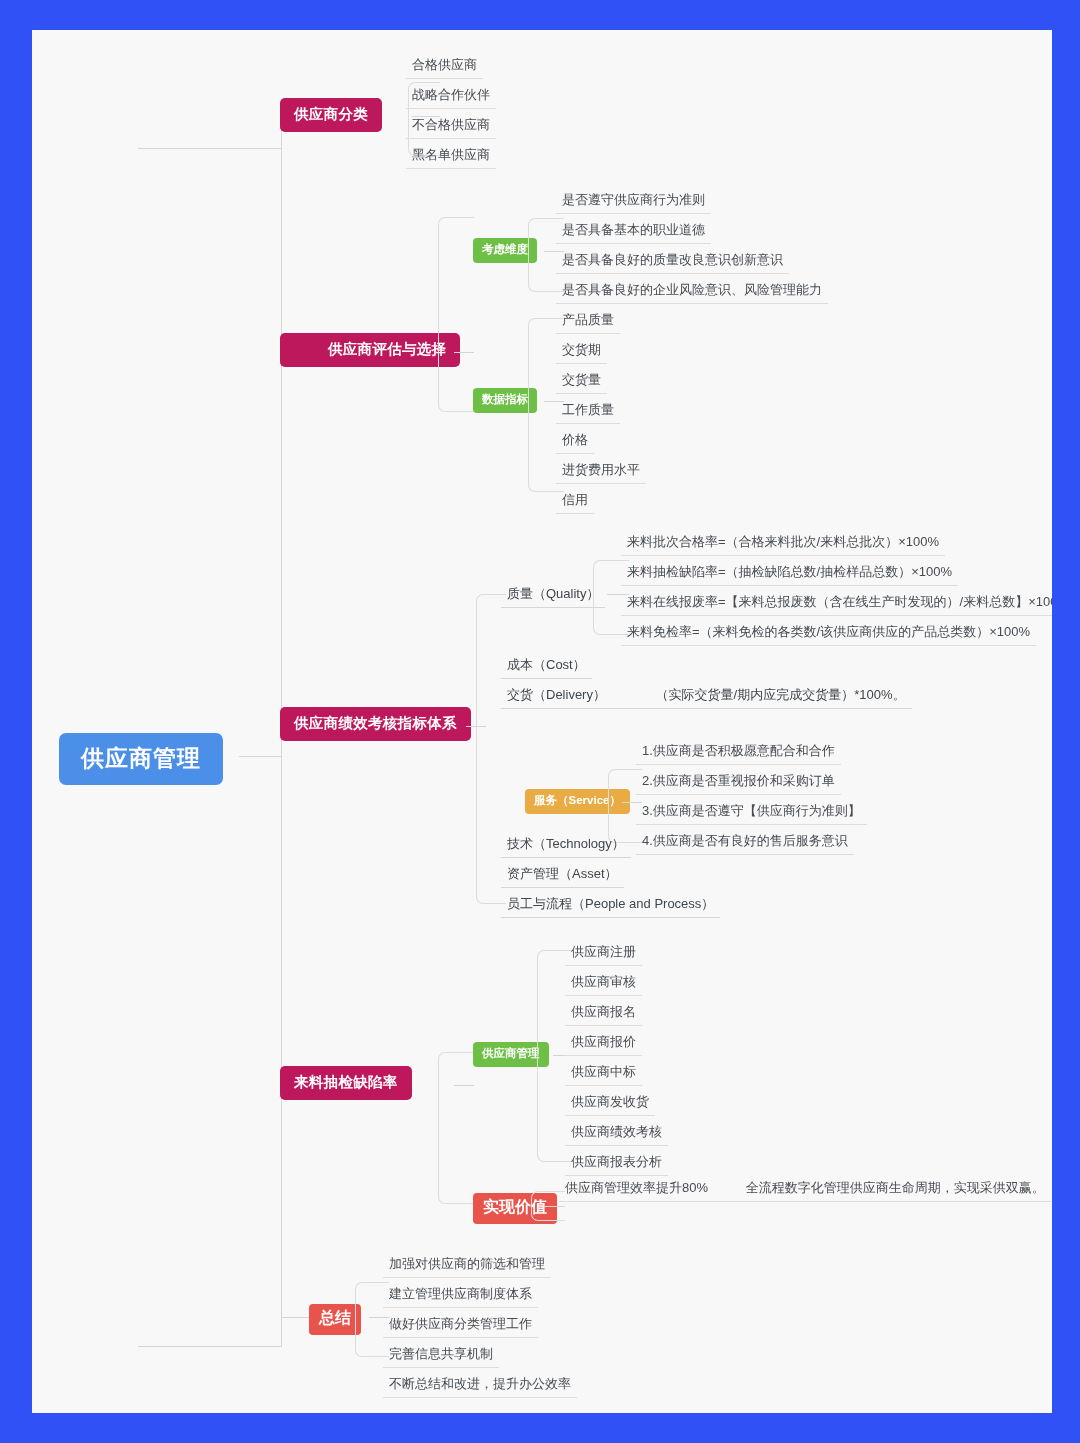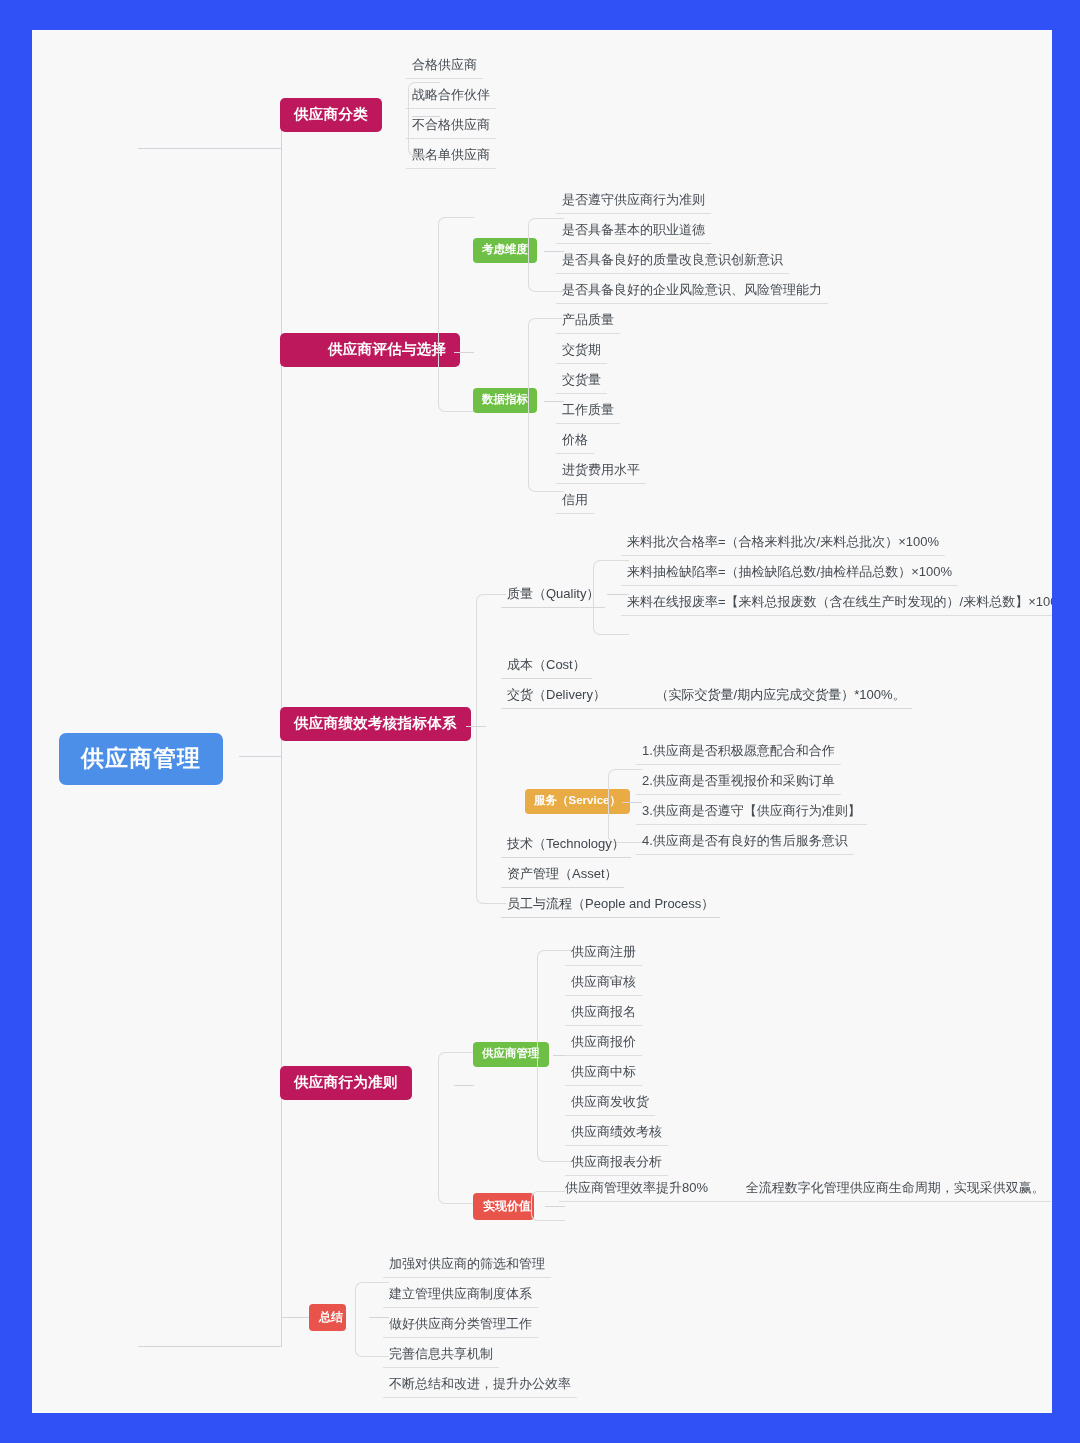--- a/index.html
+++ b/index.html
@@ -41,21 +41,21 @@
     letter-spacing: 1px;
   }
   .l1 {
     background: #be185d;
     font-size: 14.5px;
     padding: 9px 14px 10px 14px;
     letter-spacing: .3px;
   }
   .tag-green { background: #6ebf45; font-size: 11.5px; padding: 6px 9px 7px 9px; border-radius: 4px; }
   .tag-orange{ background: #e9ab44; font-size: 11.5px; padding: 6px 9px 7px 9px; border-radius: 4px; }
-  .tag-red   { background: #e8534b; font-size: 12px;   padding: 7px 3px 8px 10px; border-radius: 4px; }
+  .tag-red   { background: #e8534b; font-size: 16px;   padding: 7px 10px 8px 10px; border-radius: 4px; font-family: Liberation Mono, monospace; }
 
   
   .leaf {
     position: absolute;
     white-space: nowrap;
     font-size: 13px;
     color: #454b52;
     padding: 0 6px 7px 6px;
     border-bottom: 1px solid #dedede;
     line-height: 1;
@@ -146,20 +146,21 @@
 
   <div class="ln h" style="left:434px; top:696px; width:20px;"></div>
   <div class="bracket" style="left:444px; top:564px; width:30px; height:310px;"></div>
 
   <div class="leaf plain-parent" style="left:469px; top:557px;">质量（Quality）</div>
   <div class="ln h" style="left:575px; top:564px; width:22px;"></div>
   <div class="bracket" style="left:561px; top:530px; width:36px; height:75px;"></div>
   <div class="leaf" style="left:589px; top:505px;">来料批次合格率=（合格来料批次/来料总批次）×100%</div>
   <div class="leaf" style="left:589px; top:535px;">来料抽检缺陷率=（抽检缺陷总数/抽检样品总数）×100%</div>
   <div class="leaf" style="left:589px; top:565px;">来料在线报废率=【来料总报废数（含在线生产时发现的）/来料总数】×100%</div>
+  <div class="leaf" style="left:589px; top:595px;">来料免检率=（来料免检的各类数/该供应商供应的产品总类数）×100%</div>
 
   <div class="leaf plain-parent" style="left:469px; top:628px;">成本（Cost）</div>
 
   <div class="leaf plain-parent" style="left:469px; top:658px;">
     <span>交货（Delivery）</span>
     <span class="col2" style="margin-left:46px;">（实际交货量/期内应完成交货量）*100%。</span>
   </div>
 
   <div class="node tag-orange pill" style="left:493px; top:759px;">服务（Service）</div>
   <div class="ln h" style="left:590px; top:772px; width:20px;"></div>
@@ -167,21 +168,21 @@
   <div class="leaf" style="left:604px; top:714px;">1.供应商是否积极愿意配合和合作</div>
   <div class="leaf" style="left:604px; top:744px;">2.供应商是否重视报价和采购订单</div>
   <div class="leaf" style="left:604px; top:774px;">3.供应商是否遵守【供应商行为准则】</div>
   <div class="leaf" style="left:604px; top:804px;">4.供应商是否有良好的售后服务意识</div>
 
   <div class="leaf plain-parent" style="left:469px; top:807px;">技术（Technology）</div>
   <div class="leaf plain-parent" style="left:469px; top:837px;">资产管理（Asset）</div>
   <div class="leaf plain-parent" style="left:469px; top:867px;">员工与流程（People and Process）</div>
 
   <div class="ln h" style="left:249px; top:1055px; width:31px;"></div>
-  <div class="node l1 pill" style="left:248px; top:1036px;">供应商行为准则</div>
+  <div class="node l1 pill" style="left:248px; top:1036px;">来料抽检缺陷率</div>
 
   <div class="ln h" style="left:422px; top:1055px; width:20px;"></div>
   <div class="bracket" style="left:406px; top:1022px; width:36px; height:152px;"></div>
 
   <div class="node tag-green pill" style="left:441px; top:1012px;">供应商管理</div>
   <div class="ln h" style="left:521px; top:1025px; width:20px;"></div>
   <div class="bracket" style="left:505px; top:920px; width:36px; height:212px;"></div>
   <div class="leaf" style="left:533px; top:915px;">供应商注册</div>
   <div class="leaf" style="left:533px; top:945px;">供应商审核</div>
   <div class="leaf" style="left:533px; top:975px;">供应商报名</div>

